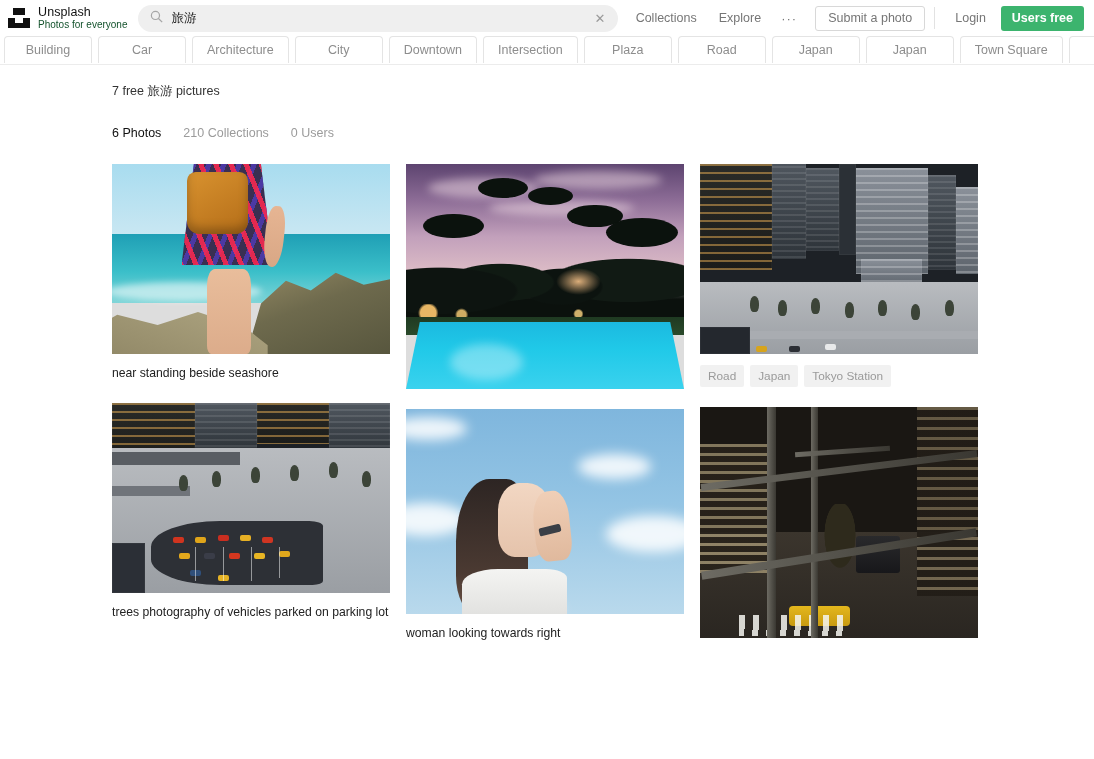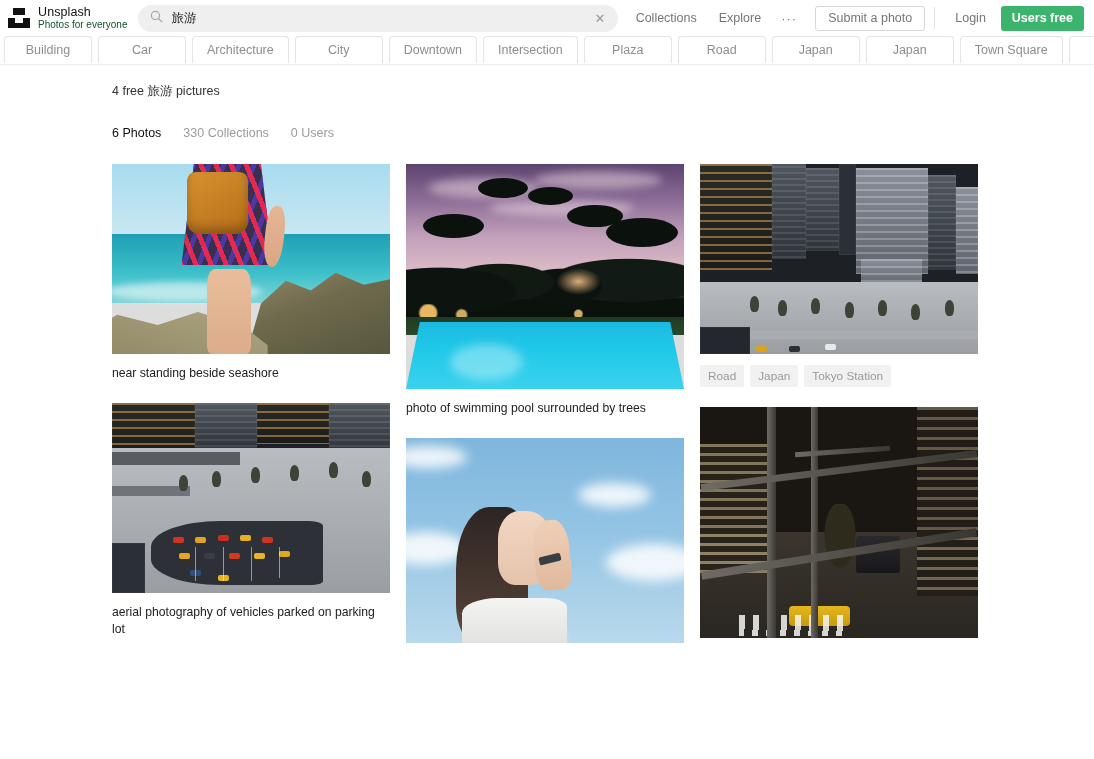--- a/index.html
+++ b/index.html
@@ -396,29 +396,29 @@
   <span class="tag-tab">Plaza</span>
   <span class="tag-tab">Road</span>
   <span class="tag-tab">Japan</span>
   <span class="tag-tab">Japan</span>
   <span class="tag-tab wide">Town Square</span>
   <span class="tag-tab">Urban</span>
 </div>
 
 <div class="main">
 
-  <div class="page-sub">4 free 旅游 pictures</div>
+  <div class="page-sub">7 free 旅游 pictures</div>
 
   <div class="stats">
     <span class="stat active">
       <span class="num">6</span>
       <span>Photos</span>
     </span>
     <span class="stat muted">
-      <span class="num">330</span>
+      <span class="num">210</span>
       <span>Collections</span>
     </span>
     <span class="stat muted">
       <span class="num">0</span>
       <span>Users</span>
     </span>
   </div>
 
   <div class="grid">
 
@@ -473,21 +473,21 @@
             <div class="car" style="left:60%;bottom:19%;background:#e0a81d"></div>
             <div class="car" style="left:28%;bottom:9%;background:#2f4f7a"></div>
             <div class="car" style="left:38%;bottom:6%;background:#e6b325"></div>
             <div class="lotline" style="left:30%;bottom:6%;height:18%"></div>
             <div class="lotline" style="left:40%;bottom:6%;height:18%"></div>
             <div class="lotline" style="left:50%;bottom:6%;height:18%"></div>
             <div class="lotline" style="left:60%;bottom:8%;height:16%"></div>
             <div class="twr" style="left:0;bottom:0;width:12%;height:26%;background:#2b2f36"></div>
           </div>
         </div>
-        <div class="caption">aerial photography of vehicles parked on parking lot</div>
+        <div class="caption">trees photography of vehicles parked on parking lot</div>
       </div>
     </div>
 
     <div class="col">
 
       <div class="card">
         <div class="photo" style="height:225px">
           <div class="ph">
             <div class="pool-sky"></div>
             <div class="pool-cloud" style="left:8%;top:6%;width:40%;height:9%"></div>
@@ -499,39 +499,39 @@
             <div class="palm" style="left:6%;top:22%;width:22%;height:11%"></div>
             <div class="palm" style="left:72%;top:24%;width:26%;height:13%"></div>
             <div class="pool-trees"></div>
             <div class="pool-glow"></div>
             <div class="pool-lights"></div>
             <div class="pool-grass"></div>
             <div class="pool-water"></div>
             <div class="pool-refl"></div>
           </div>
         </div>
-        <div class="caption">photo of swimming pool surrounded by trees</div>
       </div>
 
       <div class="card">
         <div class="photo" style="height:205px">
           <div class="ph">
             <div class="sky-bg"></div>
             <div class="cloud" style="left:-6%;top:4%;width:28%;height:11%"></div>
             <div class="cloud" style="left:62%;top:22%;width:26%;height:12%"></div>
             <div class="cloud" style="left:-8%;top:46%;width:30%;height:16%"></div>
             <div class="cloud" style="left:72%;top:52%;width:34%;height:18%"></div>
             <div class="cloud" style="left:26%;bottom:-4%;width:30%;height:14%"></div>
             <div class="w-hair"></div>
             <div class="w-face"></div>
             <div class="w-hand"></div>
             <div class="w-watch"></div>
             <div class="w-shirt"></div>
           </div>
         </div>
+        <div class="caption">woman looking towards right</div>
       </div>
     </div>
 
     <div class="col">
 
       <div class="card">
         <div class="photo" style="height:190px">
           <div class="ph">
             <div class="city-bg"></div>
             <div class="twr amber" style="left:0;top:0;width:26%;height:56%"></div>

